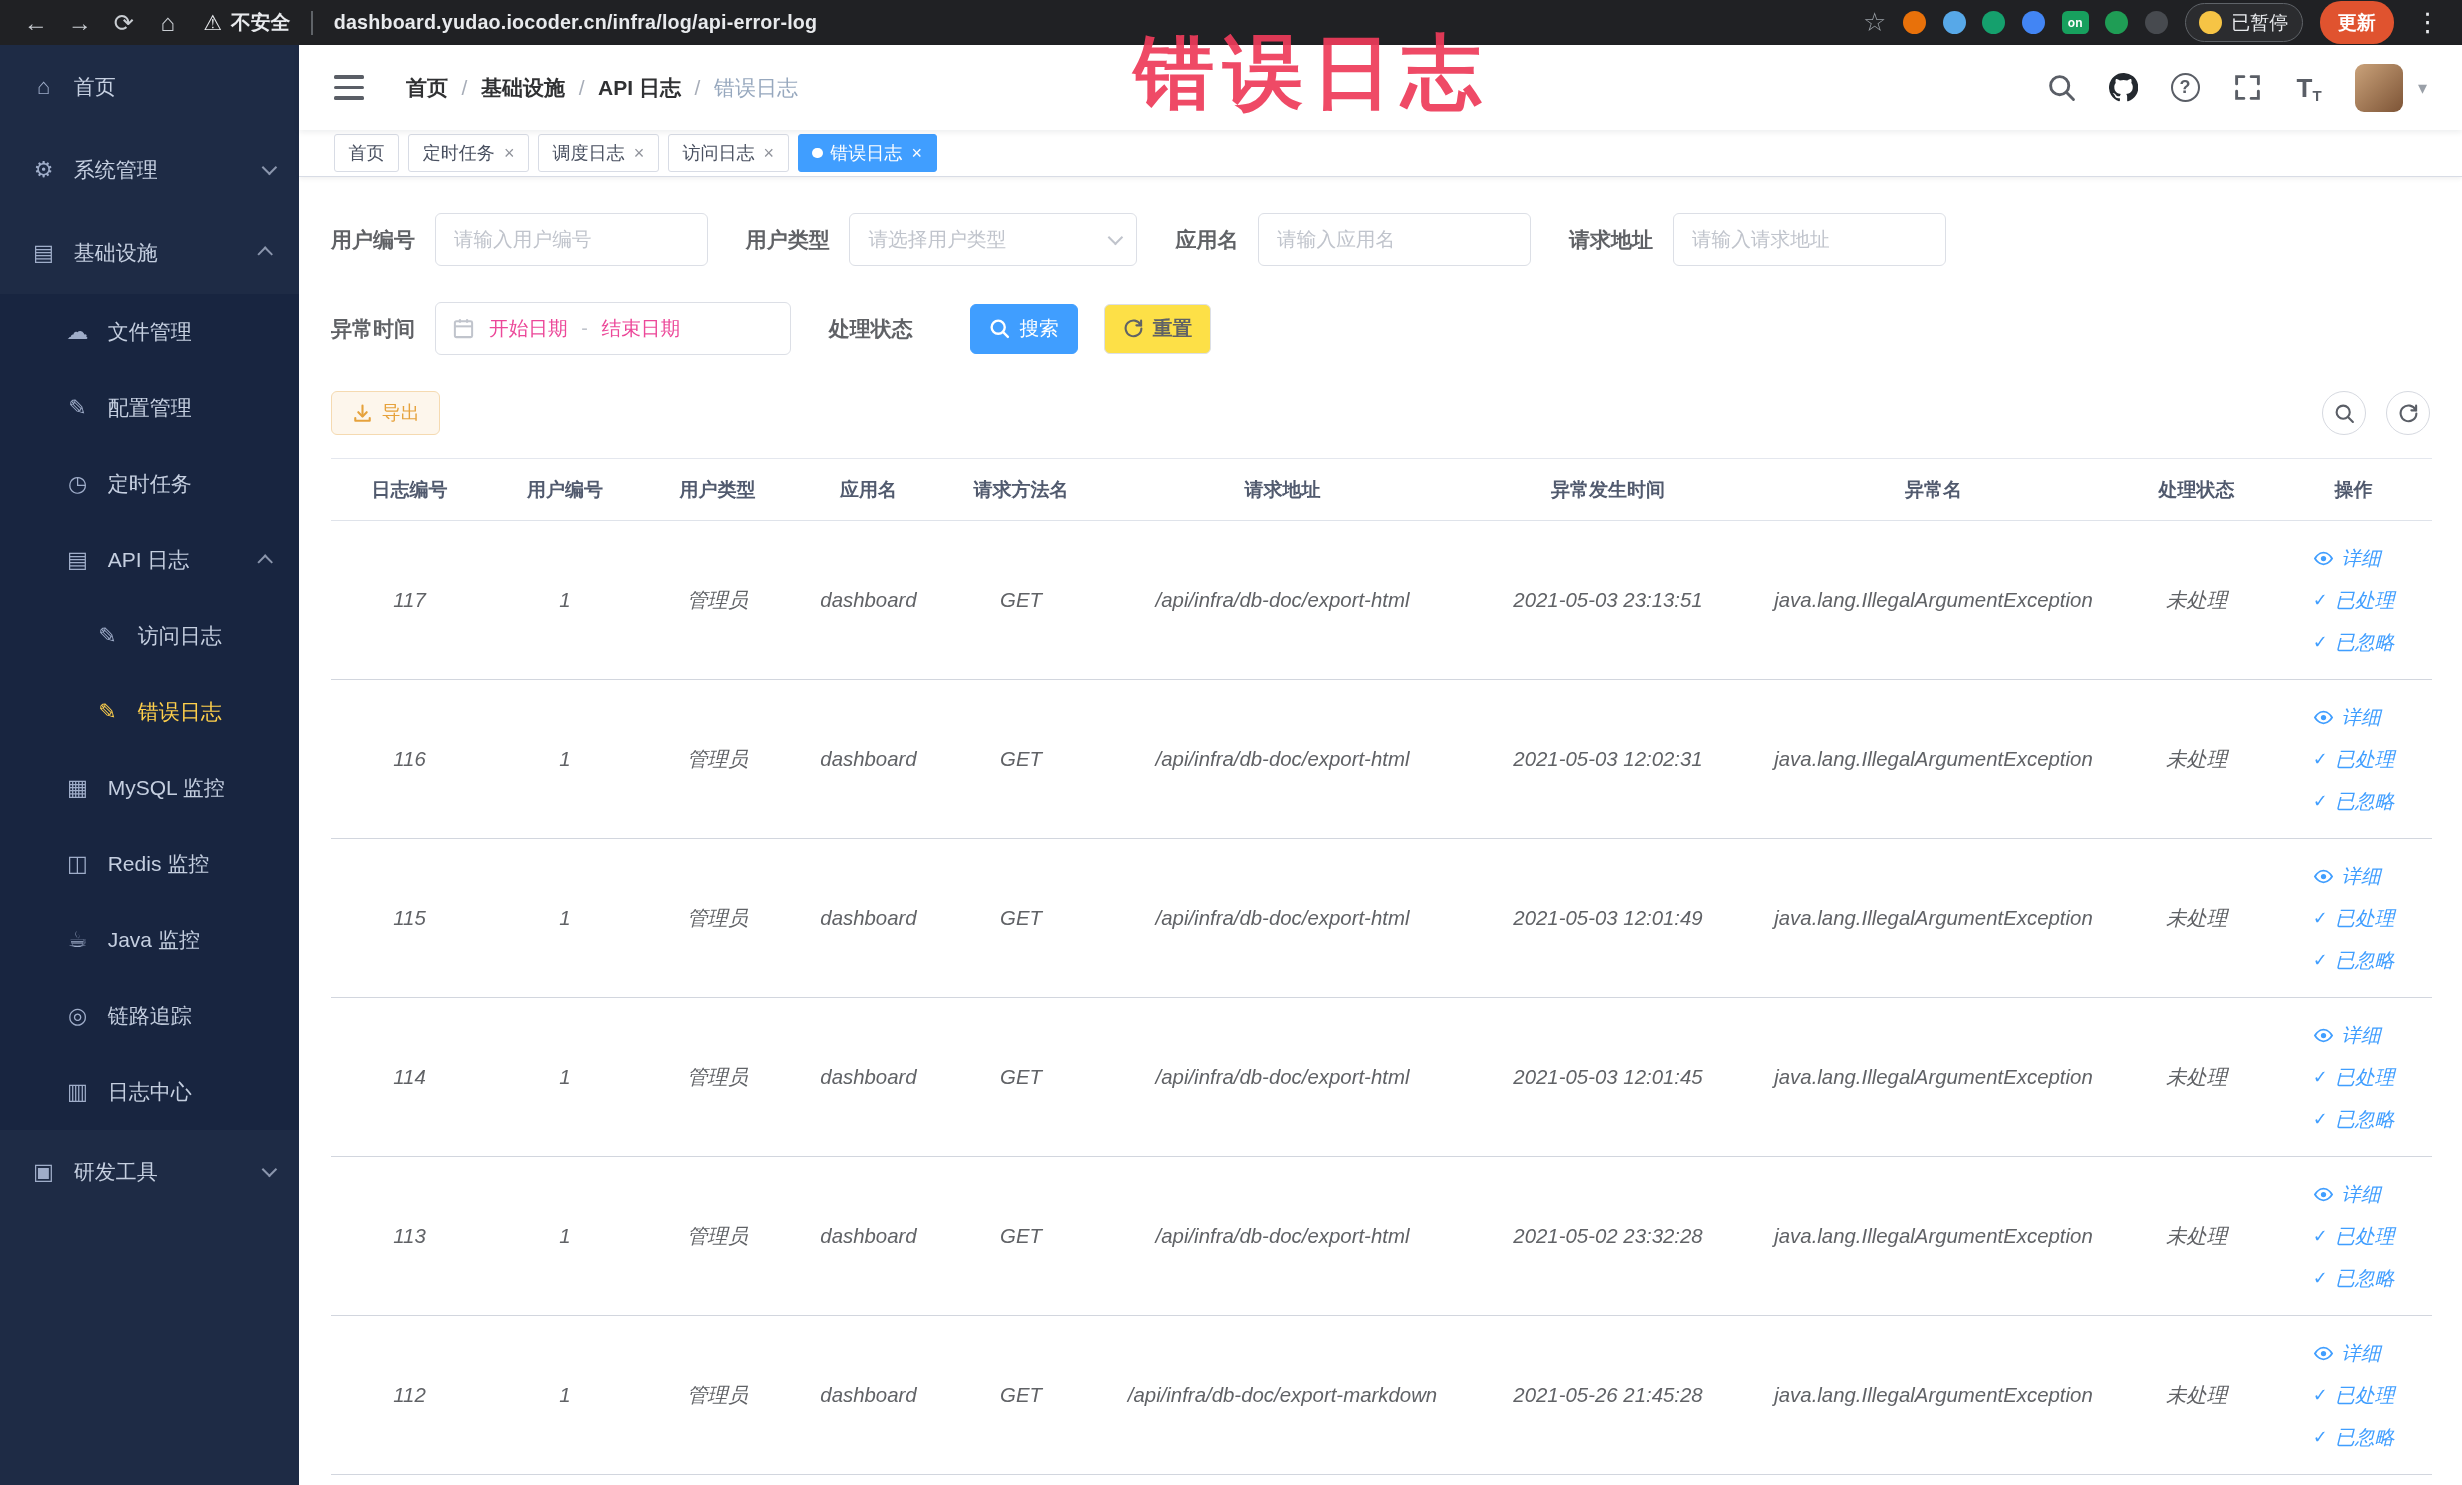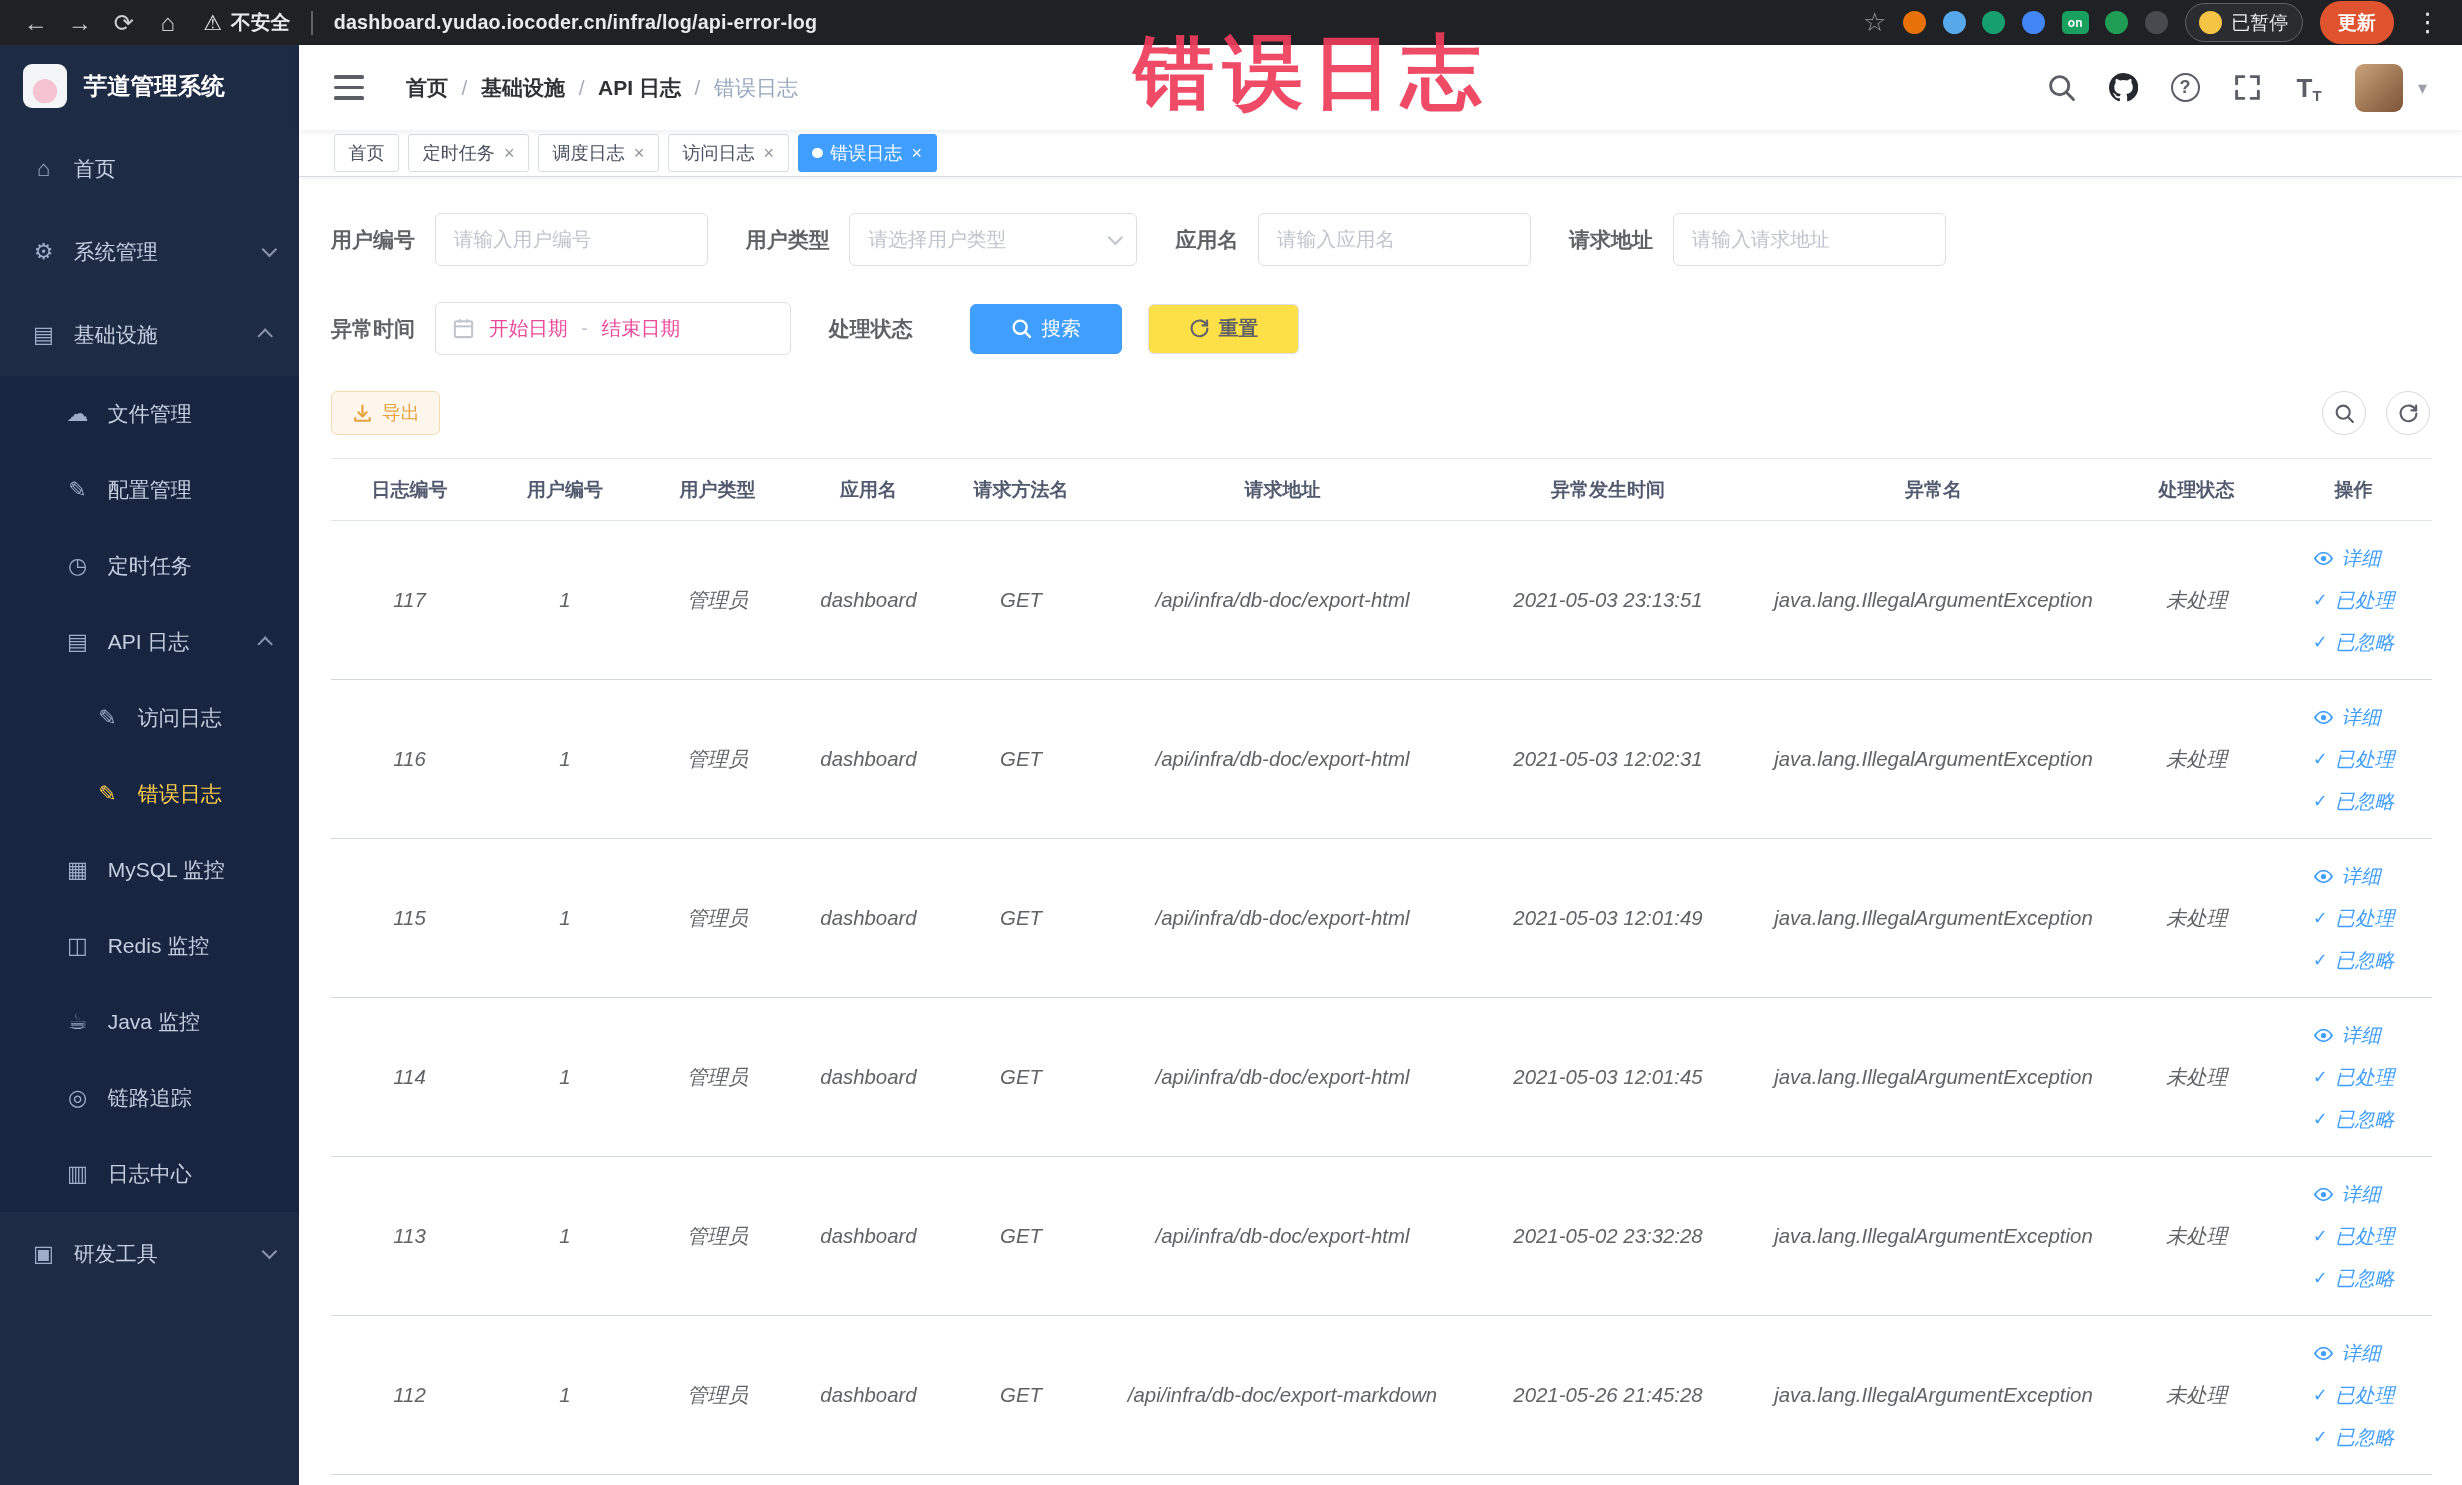--- a/index.html
+++ b/index.html
@@ -90,21 +90,21 @@
   .select-box { height:53px; width:288px; border:1.5px solid #dcdfe6; border-radius:6px; padding:0 18px;
                 display:flex; align-items:center; background:#fff; cursor:pointer; }
   .select-placeholder { font-size:19.7px; color:#c0c4cc; flex:1; white-space:nowrap; }
   .sel-chev { width:10.6px; height:10.6px; border-right:2.3px solid #c0c4cc; border-bottom:2.3px solid #c0c4cc;
               transform:rotate(45deg) translateY(-3px); }
   .date-range { height:53px; width:356px; border:1.5px solid #dcdfe6; border-radius:6px; padding:0 16.7px;
                 display:flex; align-items:center; gap:13.6px; background:#fff; cursor:pointer; }
   .date-range svg { width:23px; height:23px; color:#c0c4cc; flex-shrink:0; }
   .date-ph { font-size:19.7px; color:#ec4899; white-space:nowrap; }
   .date-sep { font-size:19.7px; color:#c0c4cc; }
-  .btn { height:50px; display:inline-flex; align-items:center; gap:9px; padding:0 40px; font-size:19.7px;
+  .btn { height:50px; display:inline-flex; align-items:center; gap:9px; padding:0 18px; font-size:19.7px;
          border-radius:6px; cursor:pointer; border:1.5px solid transparent; font-family:inherit; white-space:nowrap; }
   .btn svg { width:21px; height:21px; }
   .btn-primary { background:#409eff; border-color:#409eff; color:#fff; }
   .btn-default { background:#fde047; border-color:#dcdfe6; color:#606266;font-weight:bold; }
   .btn-warning-plain { background:#fdf6ec; border-color:#f5dab1; color:#e6a23c; height:44px; font-size:19px; padding:0 19.7px; }
 
   .toolbar-row { display:flex; align-items:center; justify-content:space-between; margin-bottom:23px;font-family:Liberation Serif, serif; }
   .circle-btns { display:flex; gap:19.7px; }
   .circle-btn { width:44px; height:44px; border-radius:50%; border:1.5px solid #d6d9e0; background:#fff;
                 display:flex; align-items:center; justify-content:center; color:#5a5e66; cursor:pointer; }
@@ -156,24 +156,20 @@
       <span>已暂停</span>
     </span>
     <button class="update-btn">更新</button>
     <span class="kebab-ico">⋮</span>
   </span>
 </div>
 
 <div class="app">
 
   <aside class="sidebar">
-    <div class="logo-row">
-      <span class="logo-img"></span>
-      <span class="logo-title">芋道管理系统</span>
-    </div>
     <nav class="menu">
       <div class="mi">
         <span class="ico">⌂</span>
         <span class="lbl">首页</span>
       </div>
       <div class="mi">
         <span class="ico">⚙</span>
         <span class="lbl">系统管理</span>
         <span class="chev down"></span>
       </div>

